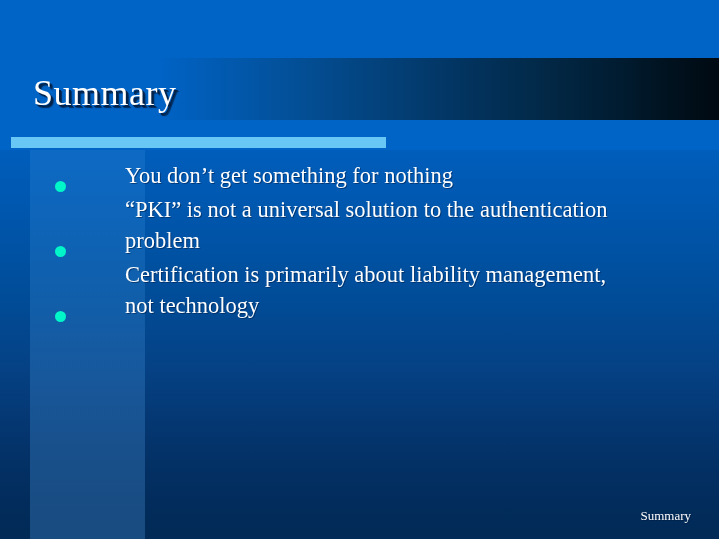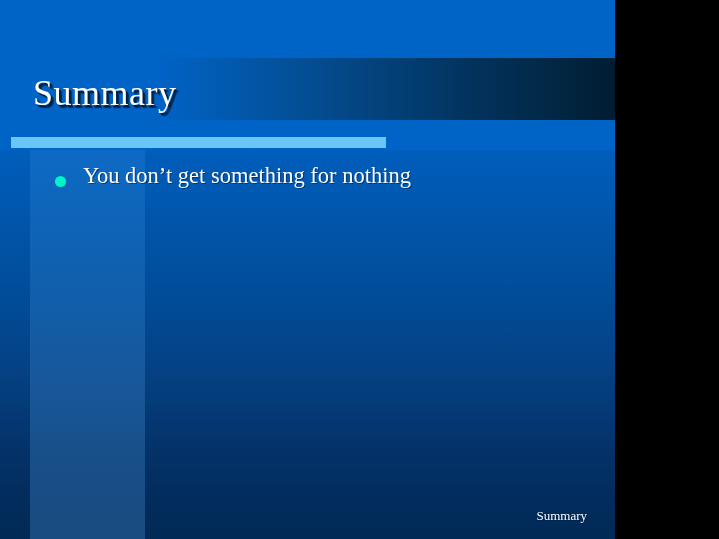--- a/index.html
+++ b/index.html
@@ -3,21 +3,21 @@
 <meta charset="utf-8">
 <style>
   html, body {
     margin: 0;
     padding: 0;
     background: #000;
   }
 
   #slide {
     position: relative;
-    width: 615px;
+    width: 719px;
     height: 539px;
     overflow: hidden;
     font-family: "Liberation Serif", "DejaVu Serif", serif;
     
     background: linear-gradient(to bottom,
                 #0064c8 0px,
                 #0061c2 120px,
                 #0058b0 200px,
                 #004d9a 290px,
                 #054184 370px,
@@ -116,22 +116,23 @@
   .bullets {
     position: absolute;
     left: 55px;
     top: 160px;
     width: 620px;
   }
 
   .bullet-row {
     position: relative;
     display: flex;
-    align-items: center;
+    align-items: flex-end;
     margin-bottom: 2px;
+    gap: 42px;
   }
 
   .bullet-marker {
     flex: 0 0 auto;
     width: 28px;
     display: flex;
     justify-content: flex-start;
     align-items: flex-start;
     padding-top: 11px;
   }
@@ -181,19 +182,31 @@
 
   <div class="bullets">
 
     <div class="bullet-row">
       <span class="bullet-marker">
         <span class="bullet-dot"></span>
       </span>
       <span class="bullet-text">You don’t get something for nothing</span>
     </div>
 
-
+    <div class="bullet-row">
+      <span class="bullet-marker">
+        <span class="bullet-dot"></span>
+      </span>
+      <span class="bullet-text">“PKI” is not a universal solution to the authentication problem</span>
+    </div>
+
+    <div class="bullet-row">
+      <span class="bullet-marker">
+        <span class="bullet-dot"></span>
+      </span>
+      <span class="bullet-text">Certification is primarily about liability management, not technology</span>
+    </div>
 
   </div>
 
   <div class="footer-text">Summary</div>
 
 </div>
 
 </body></html>

